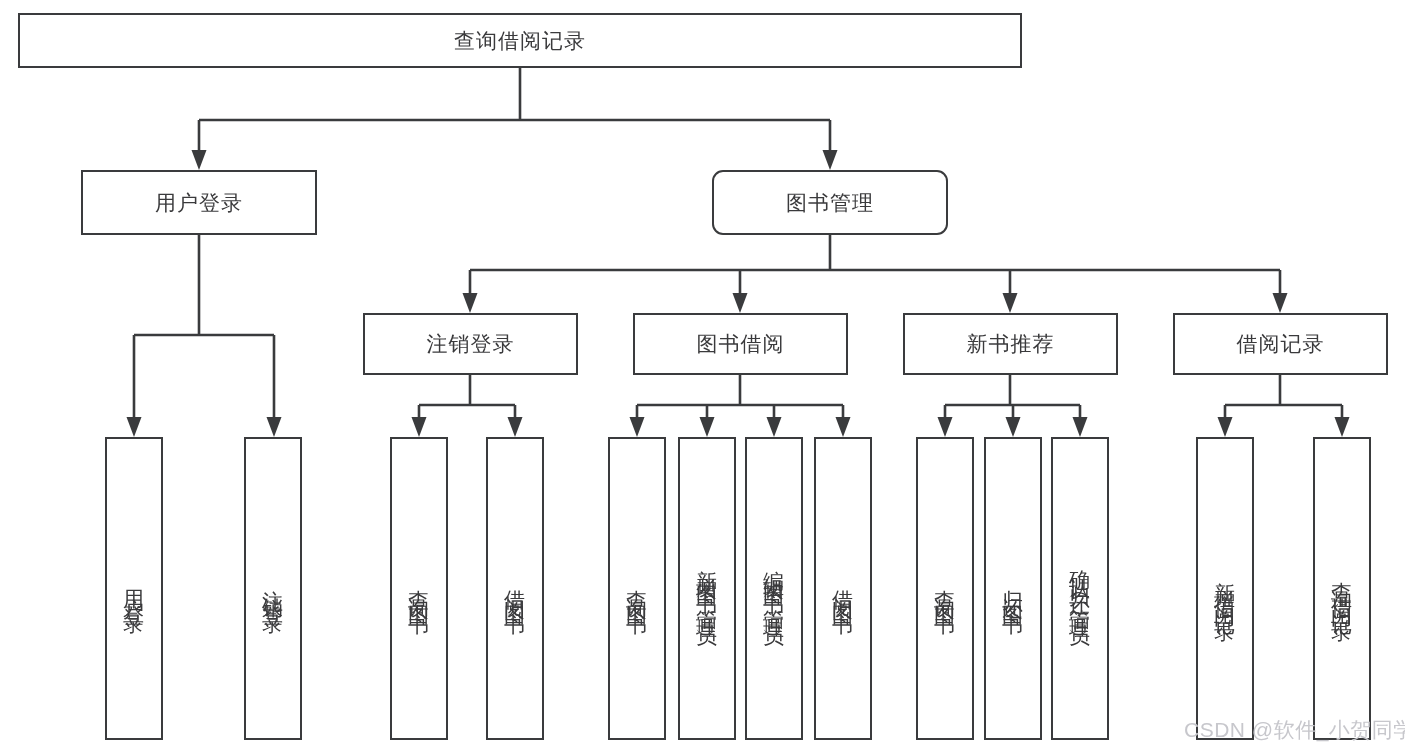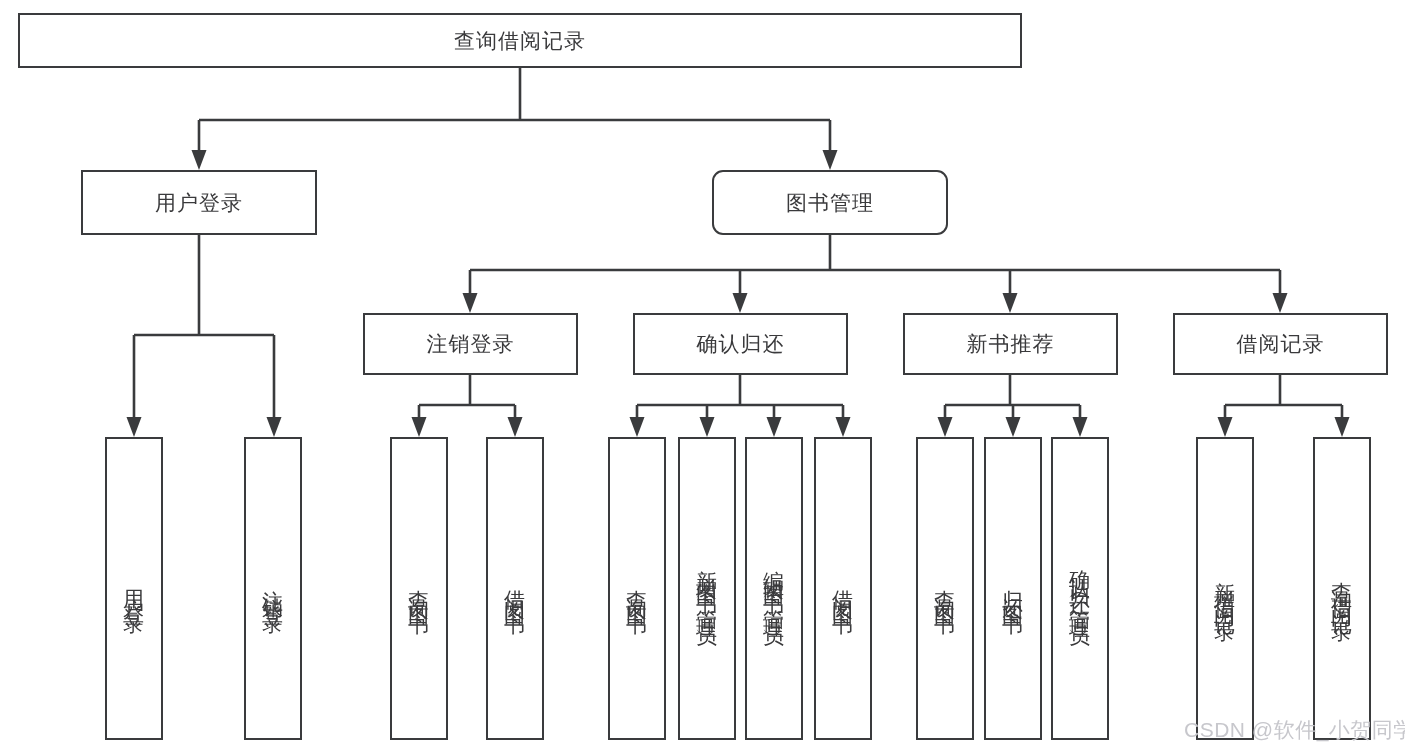--- a/index.html
+++ b/index.html
@@ -129,21 +129,21 @@
     <span>用户登录</span>
   </div>
   <div class="node hbox" style="left:712px; top:170px; width:236px; height:65px;border-radius:11px;">
     <span>图书管理</span>
   </div>
 
   <div class="node hbox" style="left:363px; top:313px; width:215px; height:62px;">
     <span>注销登录</span>
   </div>
   <div class="node hbox" style="left:633px; top:313px; width:215px; height:62px;">
-    <span>确认归还</span>
+    <span>图书借阅</span>
   </div>
   <div class="node hbox" style="left:903px; top:313px; width:215px; height:62px;">
     <span>新书推荐</span>
   </div>
   <div class="node hbox" style="left:1173px; top:313px; width:215px; height:62px;">
     <span>借阅记录</span>
   </div>
 
   <div class="node vbox" style="left:105px;">
     <span>用户登录</span>

